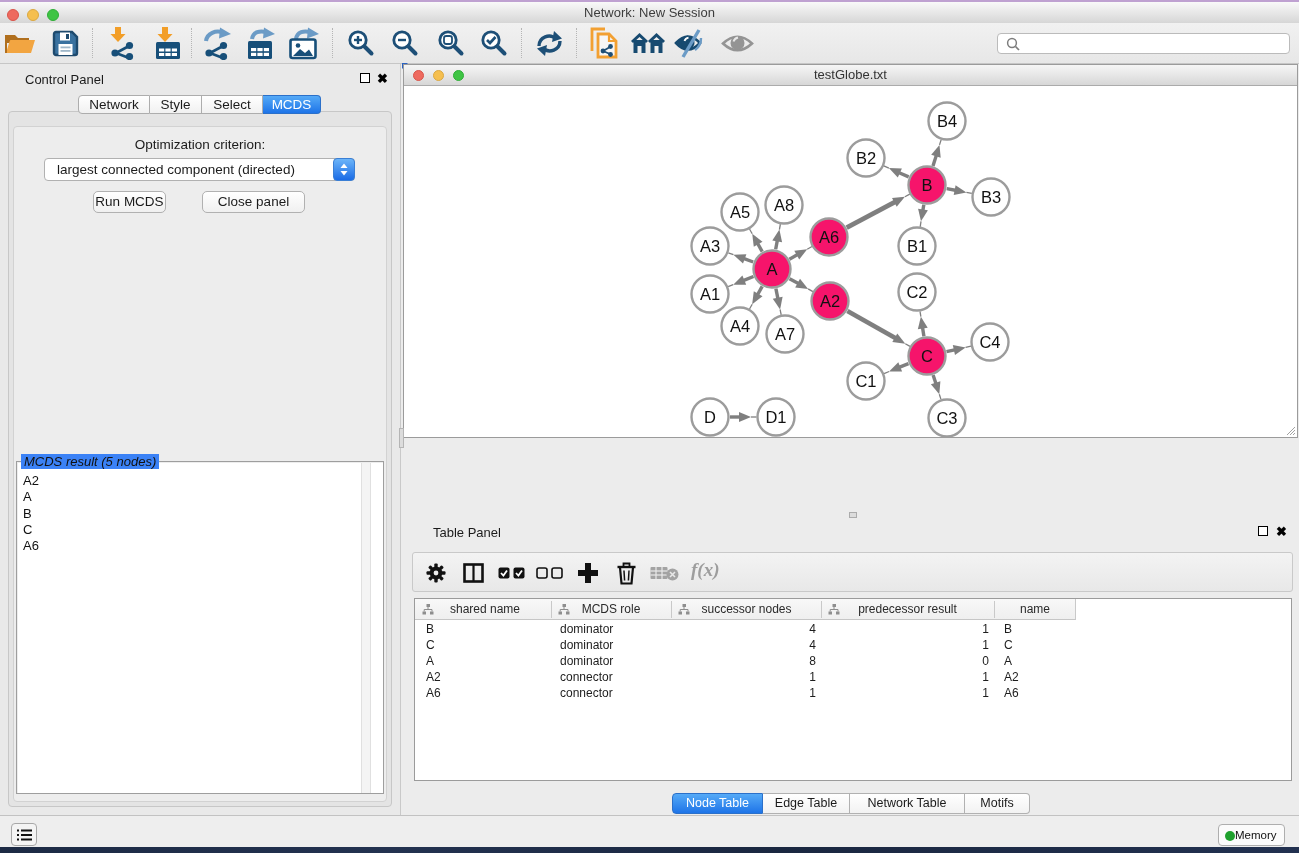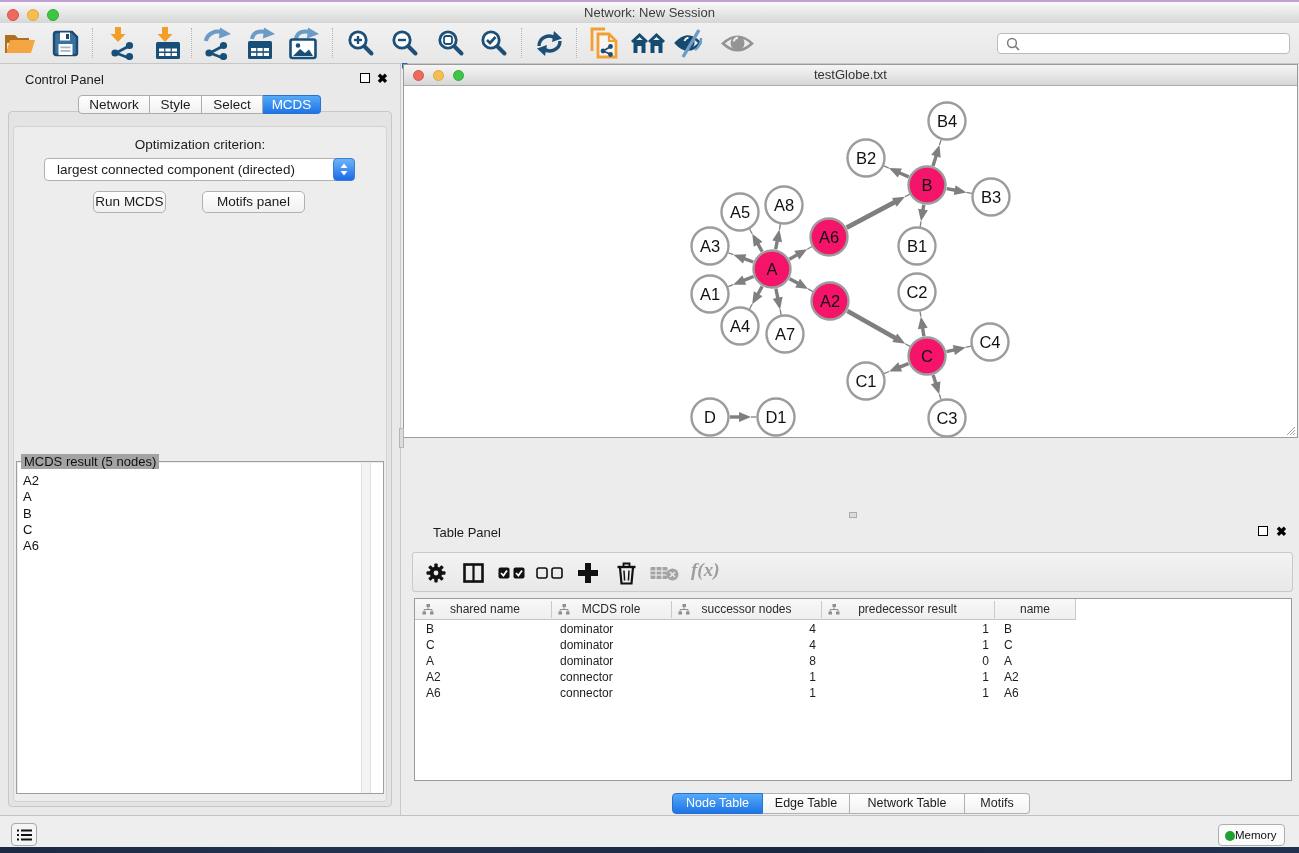--- a/index.html
+++ b/index.html
@@ -19,21 +19,21 @@
 .tab.last{border-radius:0 4px 4px 0;}
 .tab.sel{background:linear-gradient(#55aaf7,#1e74e8);color:#fff;border-color:#2b70c9;}
 #innerpanel{left:8px;top:47px;width:384px;height:696px;background:#e4e4e4;border:1px solid #c7c7c7;border-radius:4px;}
 #innerpanel2{left:13px;top:62px;width:374px;height:676px;background:#ededed;border:1px solid #d2d2d2;border-radius:4px;}
 .lbl{font-size:13.5px;color:#1b1b1b;}
 #combo{left:44px;top:94px;width:311px;height:23px;background:#fff;border:1px solid #b1b1b1;border-radius:4px;font-size:13.5px;color:#1b1b1b;line-height:21px;padding-left:12px;}
 #stepper{right:-1px;top:-1px;width:22px;height:23px;border-radius:4px;background:linear-gradient(#6cb5f9,#1a6be6);border:1px solid #3a7fd5;}
 .btn{height:22px;background:linear-gradient(#ffffff,#f0f0f0);border:1px solid #b1b1b1;border-radius:5px;font-size:13.5px;color:#1b1b1b;text-align:center;line-height:20px;}
 #fieldset{left:16px;top:397px;width:368px;height:333px;border:1px solid #9e9e9e;}
 #fieldset .list{position:absolute;left:1px;top:1px;width:365px;height:330px;background:#fff;font-size:13px;color:#111;line-height:16.3px;padding:10px 0 0 5px;}
-#fieldset .legend{position:absolute;left:4px;top:-8px;background:#a3a3a3;font-size:13px;color:#111;padding:0 3px;}
+#fieldset .legend{position:absolute;left:4px;top:-8px;background:#3b82f6;font-size:13px;color:#111;padding:0 3px;font-style:italic;}
 #fieldset .sbar{position:absolute;right:12px;top:1px;width:10px;height:330px;background:#f4f4f4;border-left:1px solid #e0e0e0;border-right:1px solid #e0e0e0;}
 #netwin{left:403px;top:64px;width:895px;height:374px;border:1px solid #9b9b9b;background:#fff;}
 #nettitle{left:0;top:0;width:893px;height:21px;background:linear-gradient(#f6f6f6,#d7d7d7);border-bottom:1px solid #ababab;}
 #nettitle .t{width:100%;text-align:center;font-size:13px;color:#333;line-height:20px;}
 #netgrip line{stroke:#a2a2a2;stroke-width:1;}
 #tpanel{left:405px;top:518px;width:894px;height:297px;}
 .tptoolbar{left:7px;top:34px;width:881px;height:40px;background:linear-gradient(#f3f3f3,#e8e8e8);border:1px solid #c9c9c9;border-radius:3px;}
 #ttable{left:9px;top:80px;width:878px;height:183px;background:#fff;border:1px solid #9b9b9b;}
 #thead{left:0;top:0;width:661px;height:21px;background:linear-gradient(#f8f8f8,#efefef);border-bottom:1px solid #c6c6c6;border-right:1px solid #c9c9c9;}
 .hsep{top:2px;width:0;height:17px;border-left:1px solid #c9c9c9;}
@@ -220,21 +220,21 @@
  <div class="abs lbl" style="left:0;top:73px;width:400px;text-align:center">Optimization criterion:</div>
  <div class="abs" id="combo">largest connected component (directed)
   <div class="abs" id="stepper">
    <svg width="20" height="21" viewBox="0 0 20 21">
           <path d="M10,4.5 l3.5,4.5 h-7 Z" fill="#fff"></path>
           <path d="M10,16.5 l-3.5,-4.5 h7 Z" fill="#fff"></path>
         </svg>
   </div>
  </div>
  <div class="abs btn" style="left:93px;top:127px;width:73px">Run MCDS</div>
- <div class="abs btn" style="left:202px;top:127px;width:103px">Motifs panel</div>
+ <div class="abs btn" style="left:202px;top:127px;width:103px">Close panel</div>
  <div class="abs" id="fieldset">
   <div class="list">A2<br>A<br>B<br>C<br>A6</div>
   <div class="sbar"></div>
   <div class="legend">MCDS result (5 nodes)</div>
  </div>
 </div>
 <svg class="abs" style="left:402px;top:63px" width="6" height="6" viewBox="0 0 6 6">
     <path d="M0,0 H6 L0,6 Z" fill="#2b62c1"></path>
   </svg>
 <div class="abs" id="netwin">

